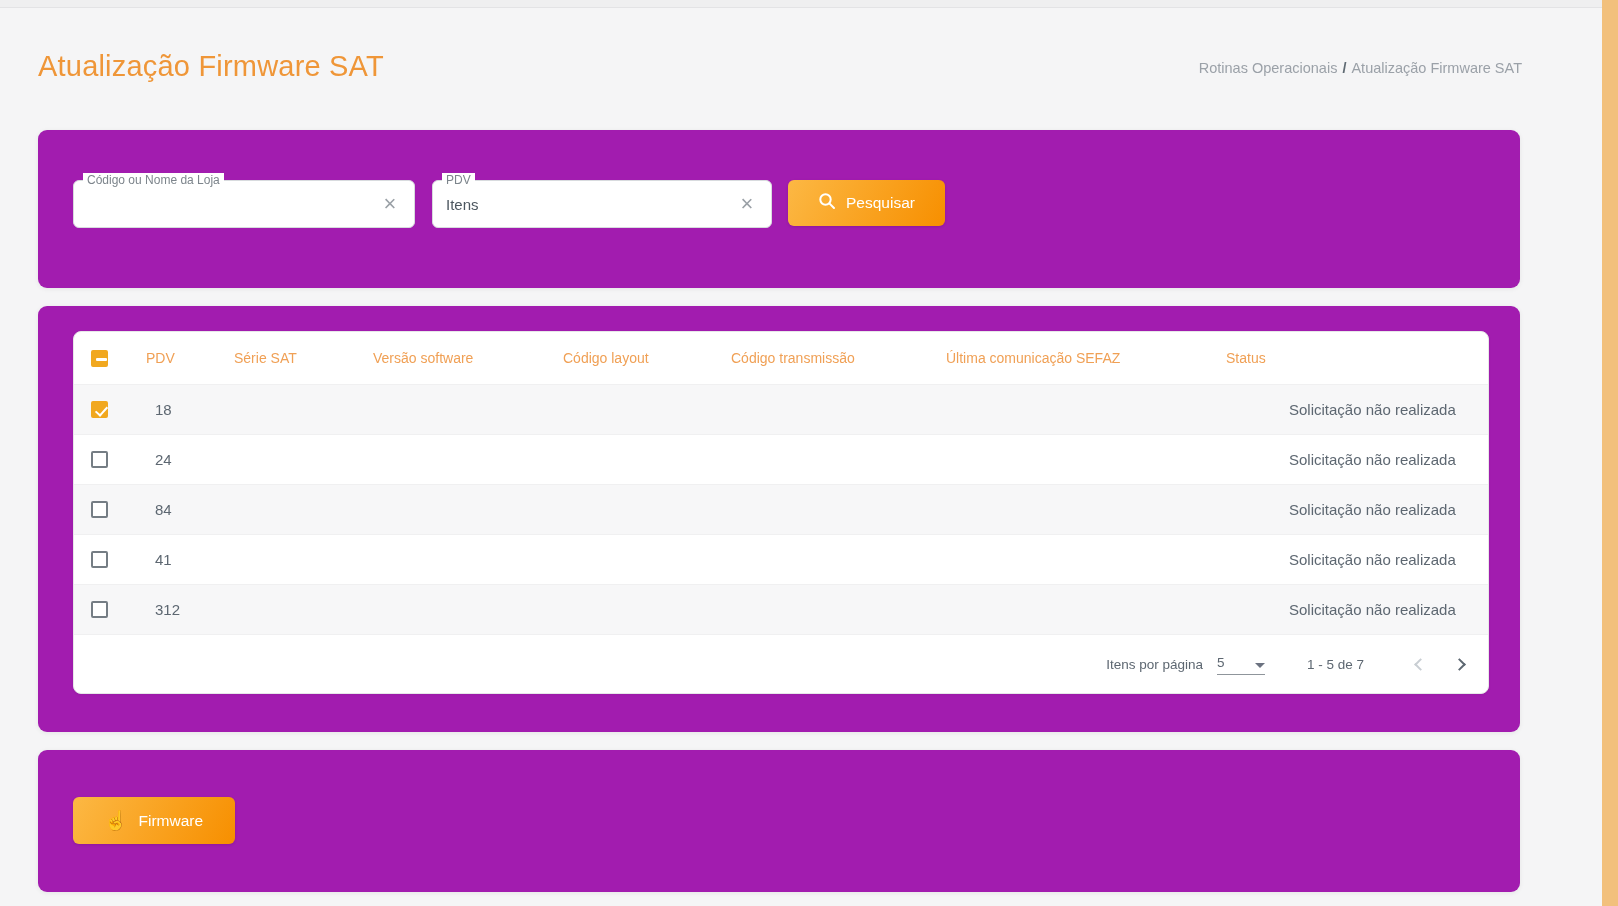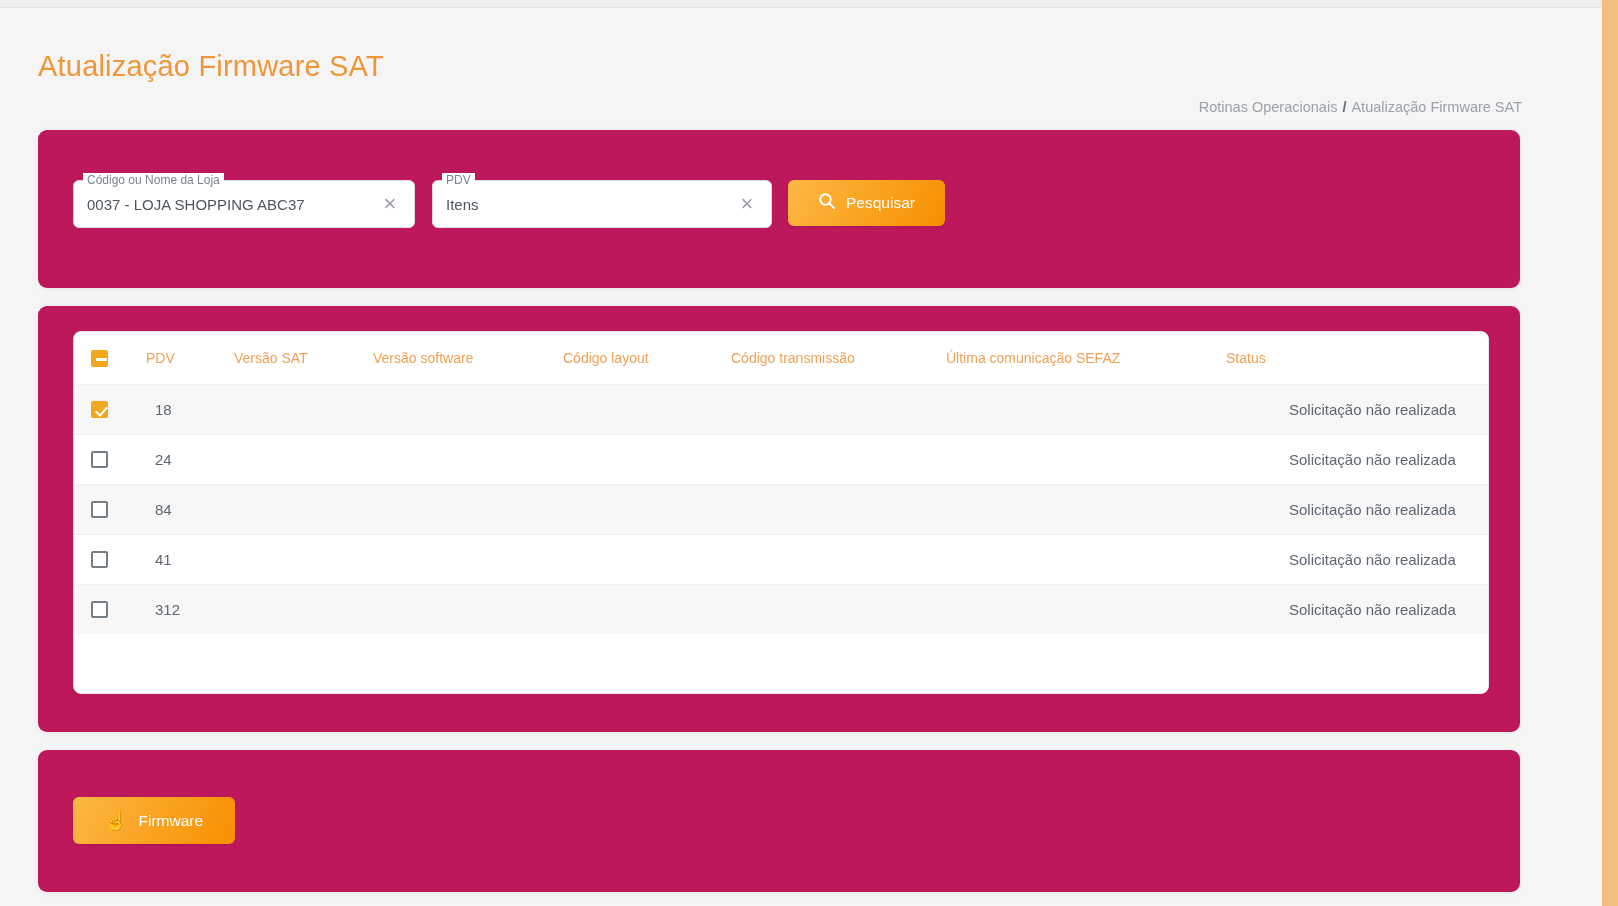--- a/index.html
+++ b/index.html
@@ -19,27 +19,27 @@
     position:absolute; top:0; right:0; width:16px; height:906px;
     background:#f2c07c;
   }
   
   .page-title {
     position:absolute; left:38px; top:50px;
     font-size:29px; font-weight:500; color:#ef9638; letter-spacing:0.2px;
   }
   .breadcrumb {
     position:absolute; top:60px; right:96px;
-    font-size:14.5px; color:#9ba1a8;margin-top:39px;
+    font-size:14.5px; color:#9ba1a8;
   }
   .breadcrumb .sep { color:#5f6a73; font-weight:bold; margin:0 5px; }
   
   .card {
     position:absolute; left:38px; width:1482px;
-    background:#be185d; border-radius:9px;
+    background:#a21caf; border-radius:9px;
     box-shadow:0 1px 5px rgba(0,0,0,0.07);
   }
   .card.search { top:130px; height:158px; }
   .card.table  { top:306px; height:426px; }
   .card.footer { top:750px; height:142px; }
   
   .field {
     position:absolute; top:50px; height:48px;
     border:1px solid #d8dbde; border-radius:6px; background:#fff;
   }
@@ -134,21 +134,20 @@
 <h1 class="page-title">Atualização Firmware SAT</h1>
 
 <div class="breadcrumb">
   <span>Rotinas Operacionais</span><span class="sep">/</span><span>Atualização Firmware SAT</span>
 </div>
 
 <section class="card search">
 
   <div class="field store">
     <span class="flabel">Código ou Nome da Loja</span>
-    <span class="fvalue">0037 - LOJA SHOPPING ABC37</span>
     <span class="clear">×</span>
   </div>
 
   <div class="field pdv">
     <span class="flabel">PDV</span>
     <span class="fvalue">Itens</span>
     <span class="clear">×</span>
   </div>
 
   <button class="btn search-btn">
@@ -164,21 +163,21 @@
 </section>
 
 <section class="card table">
   <div class="tbl-wrap">
 
     <div class="trow head">
       <div class="cell c-cb">
         <span class="cb indeterminate"></span>
       </div>
       <div class="cell c-pdv">PDV</div>
-      <div class="cell c-ser">Versão SAT</div>
+      <div class="cell c-ser">Série SAT</div>
       <div class="cell c-soft">Versão software</div>
       <div class="cell c-lay">Código layout</div>
       <div class="cell c-tra">Código transmissão</div>
       <div class="cell c-sef">Última comunicação SEFAZ</div>
       <div class="cell c-sta">Status</div>
     </div>
 
     <div class="trow body striped">
       <div class="cell c-cb">
           <span class="cb checked"></span>
@@ -237,20 +236,30 @@
         </div>
       <div class="cell c-pdv">312</div>
       <div class="cell c-ser"></div>
       <div class="cell c-soft"></div>
       <div class="cell c-lay"></div>
       <div class="cell c-tra"></div>
       <div class="cell c-sef"></div>
       <div class="cell c-sta">Solicitação não realizada</div>
     </div>
 
+    <div class="pager">
+      <span class="ipp-label">Itens por página</span>
+      <span class="ipp-select">
+        <span>5</span>
+        <span class="arrow-down"></span>
+      </span>
+      <span class="range">1 - 5 de 7</span>
+      <span class="chev prev"></span>
+      <span class="chev next"></span>
+    </div>
 
   </div>
 </section>
 
 <section class="card footer">
   <button class="btn request-btn">
     <span class="ico-tap">☝</span>
     <span>Firmware</span>
   </button>
 </section>

